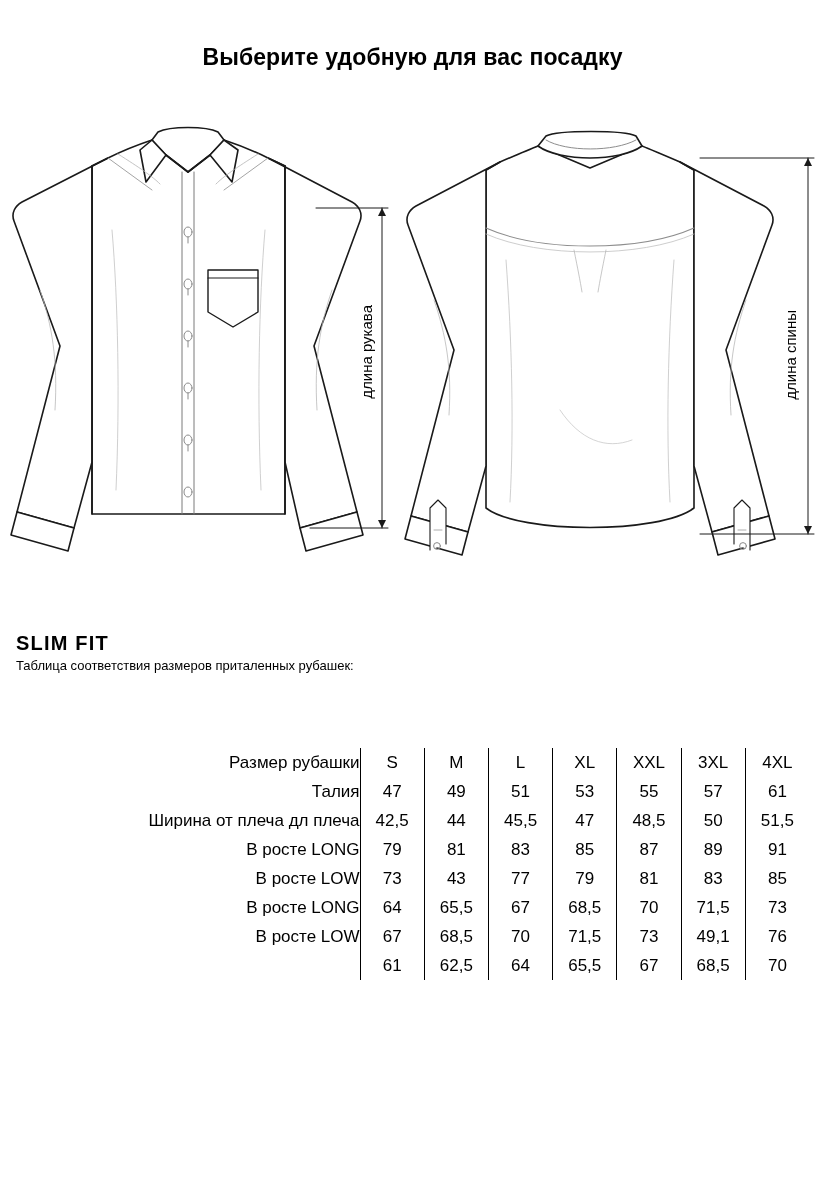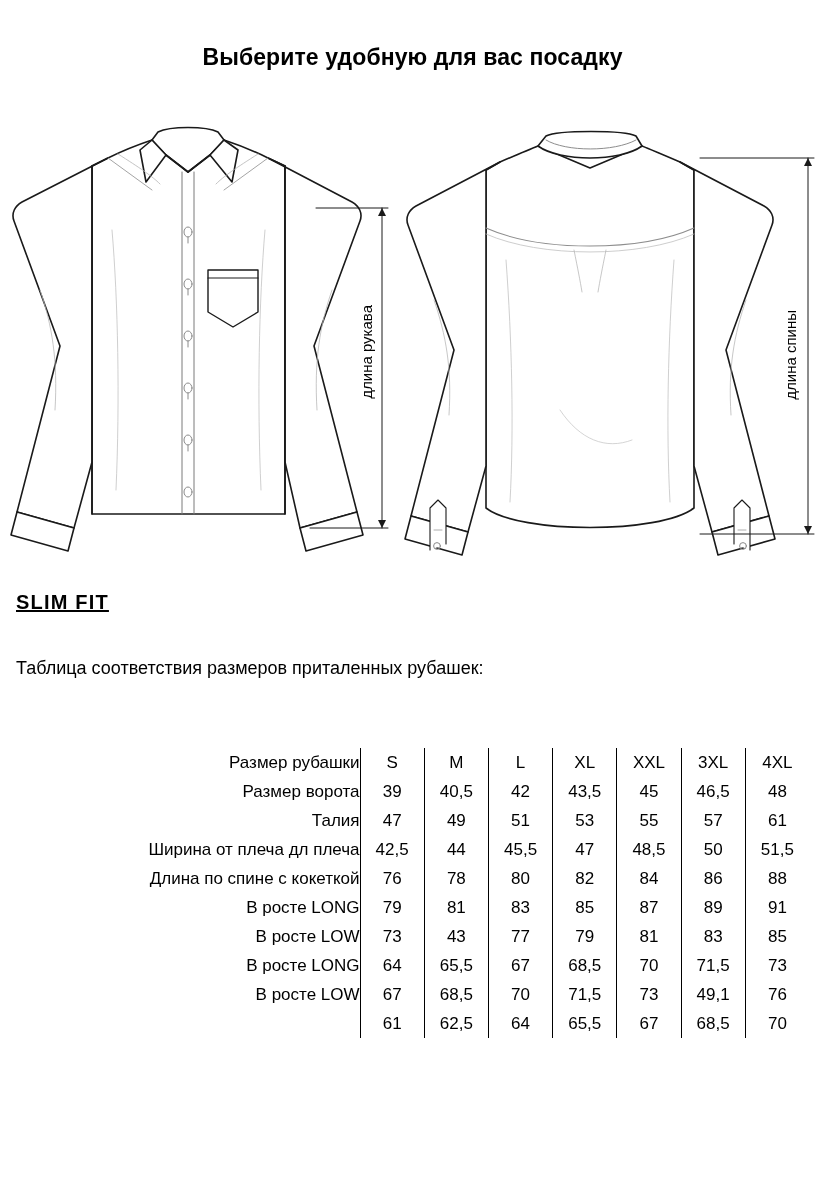--- a/index.html
+++ b/index.html
@@ -37,33 +37,32 @@
   .illustration {
     position: absolute;
     top: 110px;
     left: 0;
     width: 825px;
     height: 460px;
   }
 
   .fit-heading {
     position: absolute;
-    top: 591px;
+    top: 632px;
     left: 16px;
     font-size: 20px;
     font-weight: bold;
     letter-spacing: 1.2px;
-    text-decoration: underline;
   }
 
   .fit-subtitle {
     position: absolute;
     top: 658px;
     left: 16px;
-    font-size: 18px;
+    font-size: 13px;
   }
 
   .table-wrap {
     position: absolute;
     top: 748px;
     left: 16px;
     width: 793px;
   }
 
   table.size-table {
@@ -293,60 +292,40 @@
           <th class="val">M</th>
           <th class="val">L</th>
           <th class="val">XL</th>
           <th class="val">XXL</th>
           <th class="val">3XL</th>
           <th class="val last">4XL</th>
         </tr>
       </thead>
       <tbody>
         <tr>
-          <td class="row-label">Размер ворота</td>
-          <td class="val">39</td>
-          <td class="val">40,5</td>
-          <td class="val">42</td>
-          <td class="val">43,5</td>
-          <td class="val">45</td>
-          <td class="val">46,5</td>
-          <td class="val last">48</td>
-        </tr>
-        <tr>
           <td class="row-label">Талия</td>
           <td class="val">47</td>
           <td class="val">49</td>
           <td class="val">51</td>
           <td class="val">53</td>
           <td class="val">55</td>
           <td class="val">57</td>
           <td class="val last">61</td>
         </tr>
         <tr>
           <td class="row-label">Ширина от плеча дл плеча</td>
           <td class="val">42,5</td>
           <td class="val">44</td>
           <td class="val">45,5</td>
           <td class="val">47</td>
           <td class="val">48,5</td>
           <td class="val">50</td>
           <td class="val last">51,5</td>
         </tr>
         <tr>
-          <td class="row-label">Длина по спине с кокеткой</td>
-          <td class="val">76</td>
-          <td class="val">78</td>
-          <td class="val">80</td>
-          <td class="val">82</td>
-          <td class="val">84</td>
-          <td class="val">86</td>
-          <td class="val last">88</td>
-        </tr>
-        <tr>
           <td class="row-label">В росте LONG</td>
           <td class="val">79</td>
           <td class="val">81</td>
           <td class="val">83</td>
           <td class="val">85</td>
           <td class="val">87</td>
           <td class="val">89</td>
           <td class="val last">91</td>
         </tr>
         <tr>

